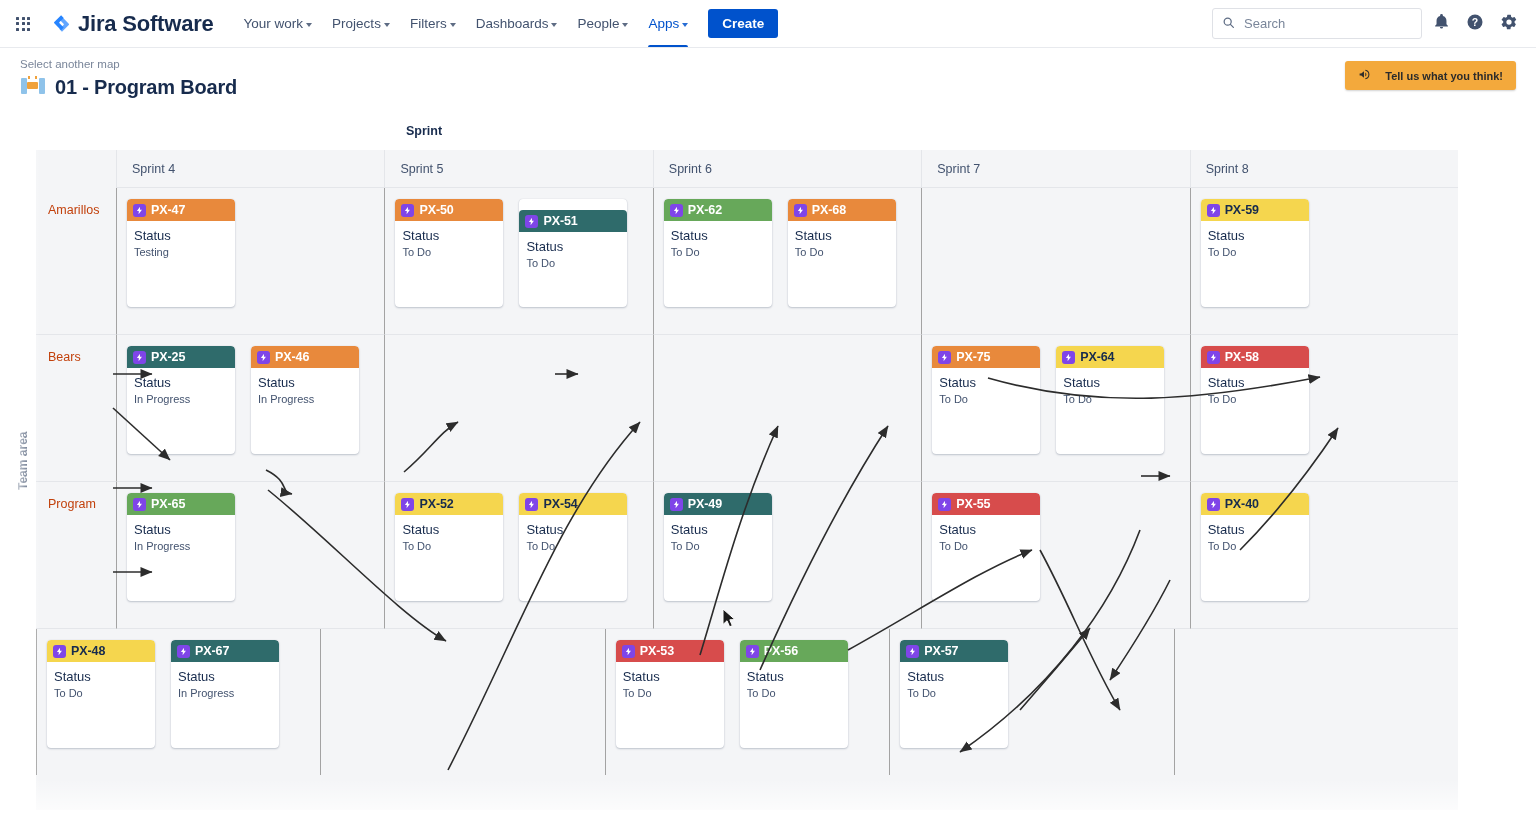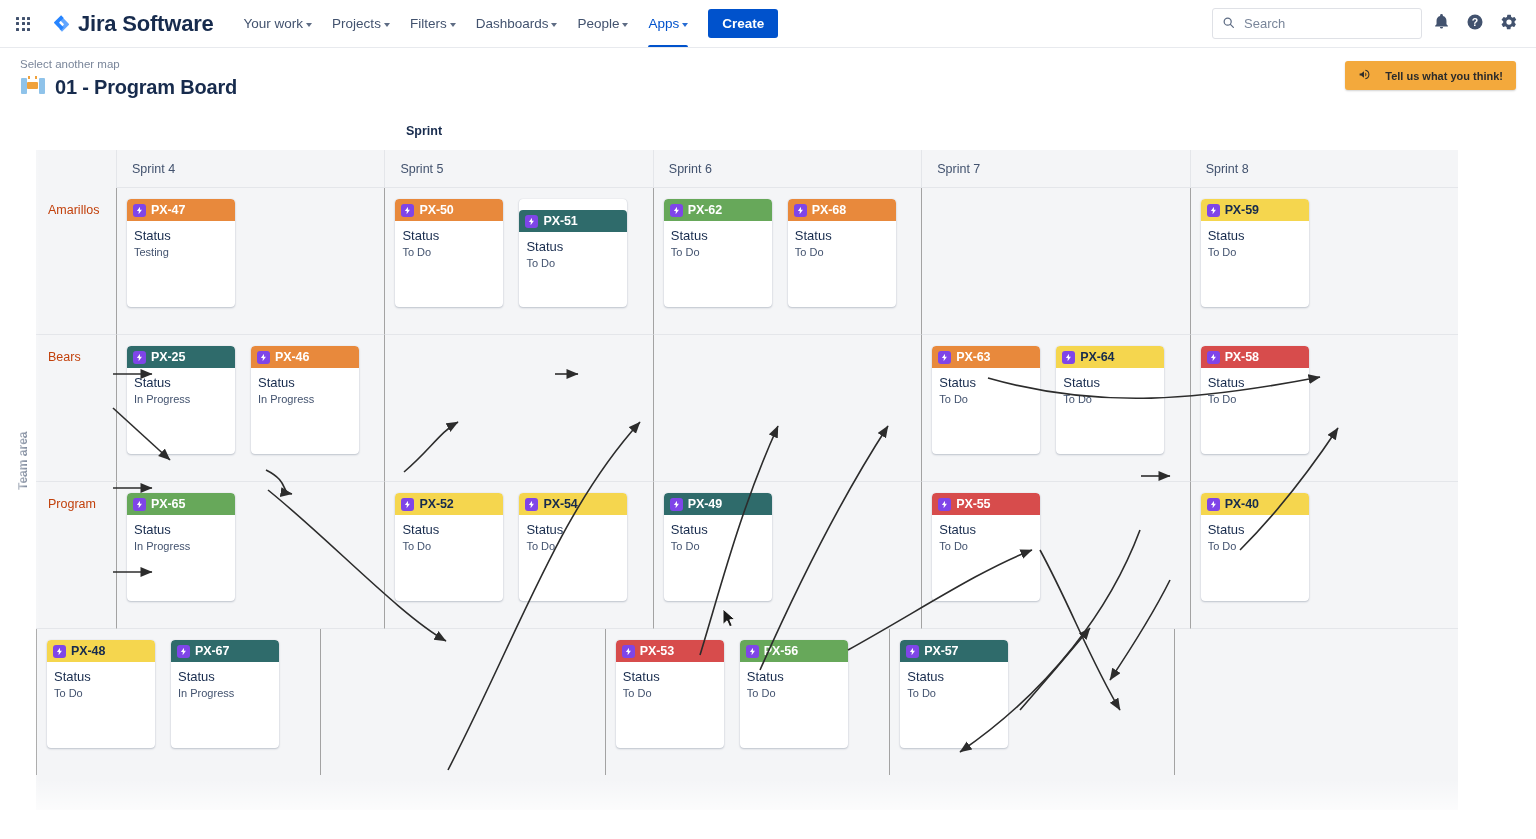--- a/index.html
+++ b/index.html
@@ -397,21 +397,21 @@
             <div class="cell"></div>
             <div class="cell"></div>
             <div class="cell">
               <div class="card">
                 <div class="card-head" style="background: rgb(232, 137, 60); color: rgb(255, 255, 255);">
                   <span class="type-icon">
                     <svg width="9" height="9" viewBox="0 0 24 24" fill="#fff">
                       <path d="M13.5 2 5 13.5h5.2L9.6 22 18.5 10h-5.4z"></path>
                     </svg>
                   </span>
-                  <span class="card-key">PX-63</span>
+                  <span class="card-key">PX-75</span>
                 </div>
                 <div class="card-body">
                   <div class="field-label">Status</div>
                   <div class="field-value">To Do</div>
                 </div>
               </div>
               <div class="card">
                 <div class="card-head" style="background: rgb(245, 214, 78); color: rgb(23, 43, 77);">
                   <span class="type-icon">
                     <svg width="9" height="9" viewBox="0 0 24 24" fill="#fff">

